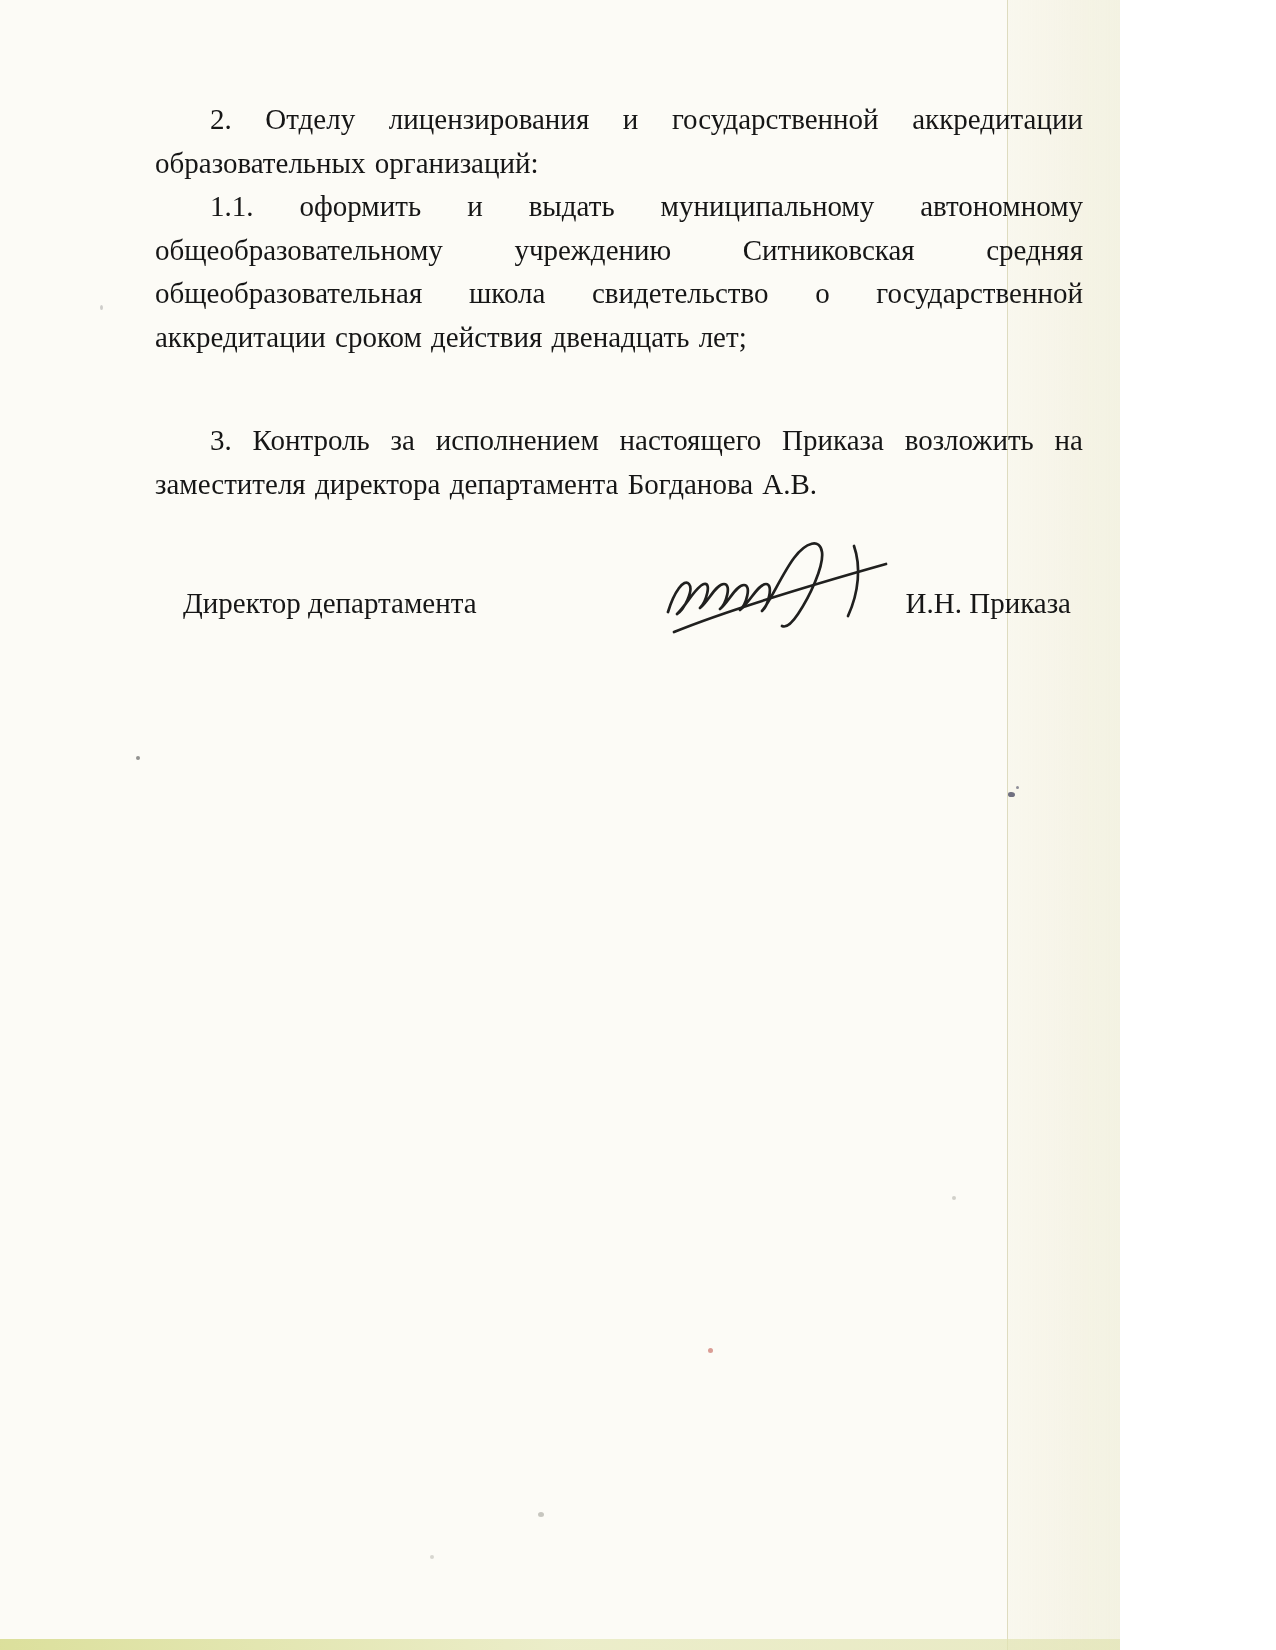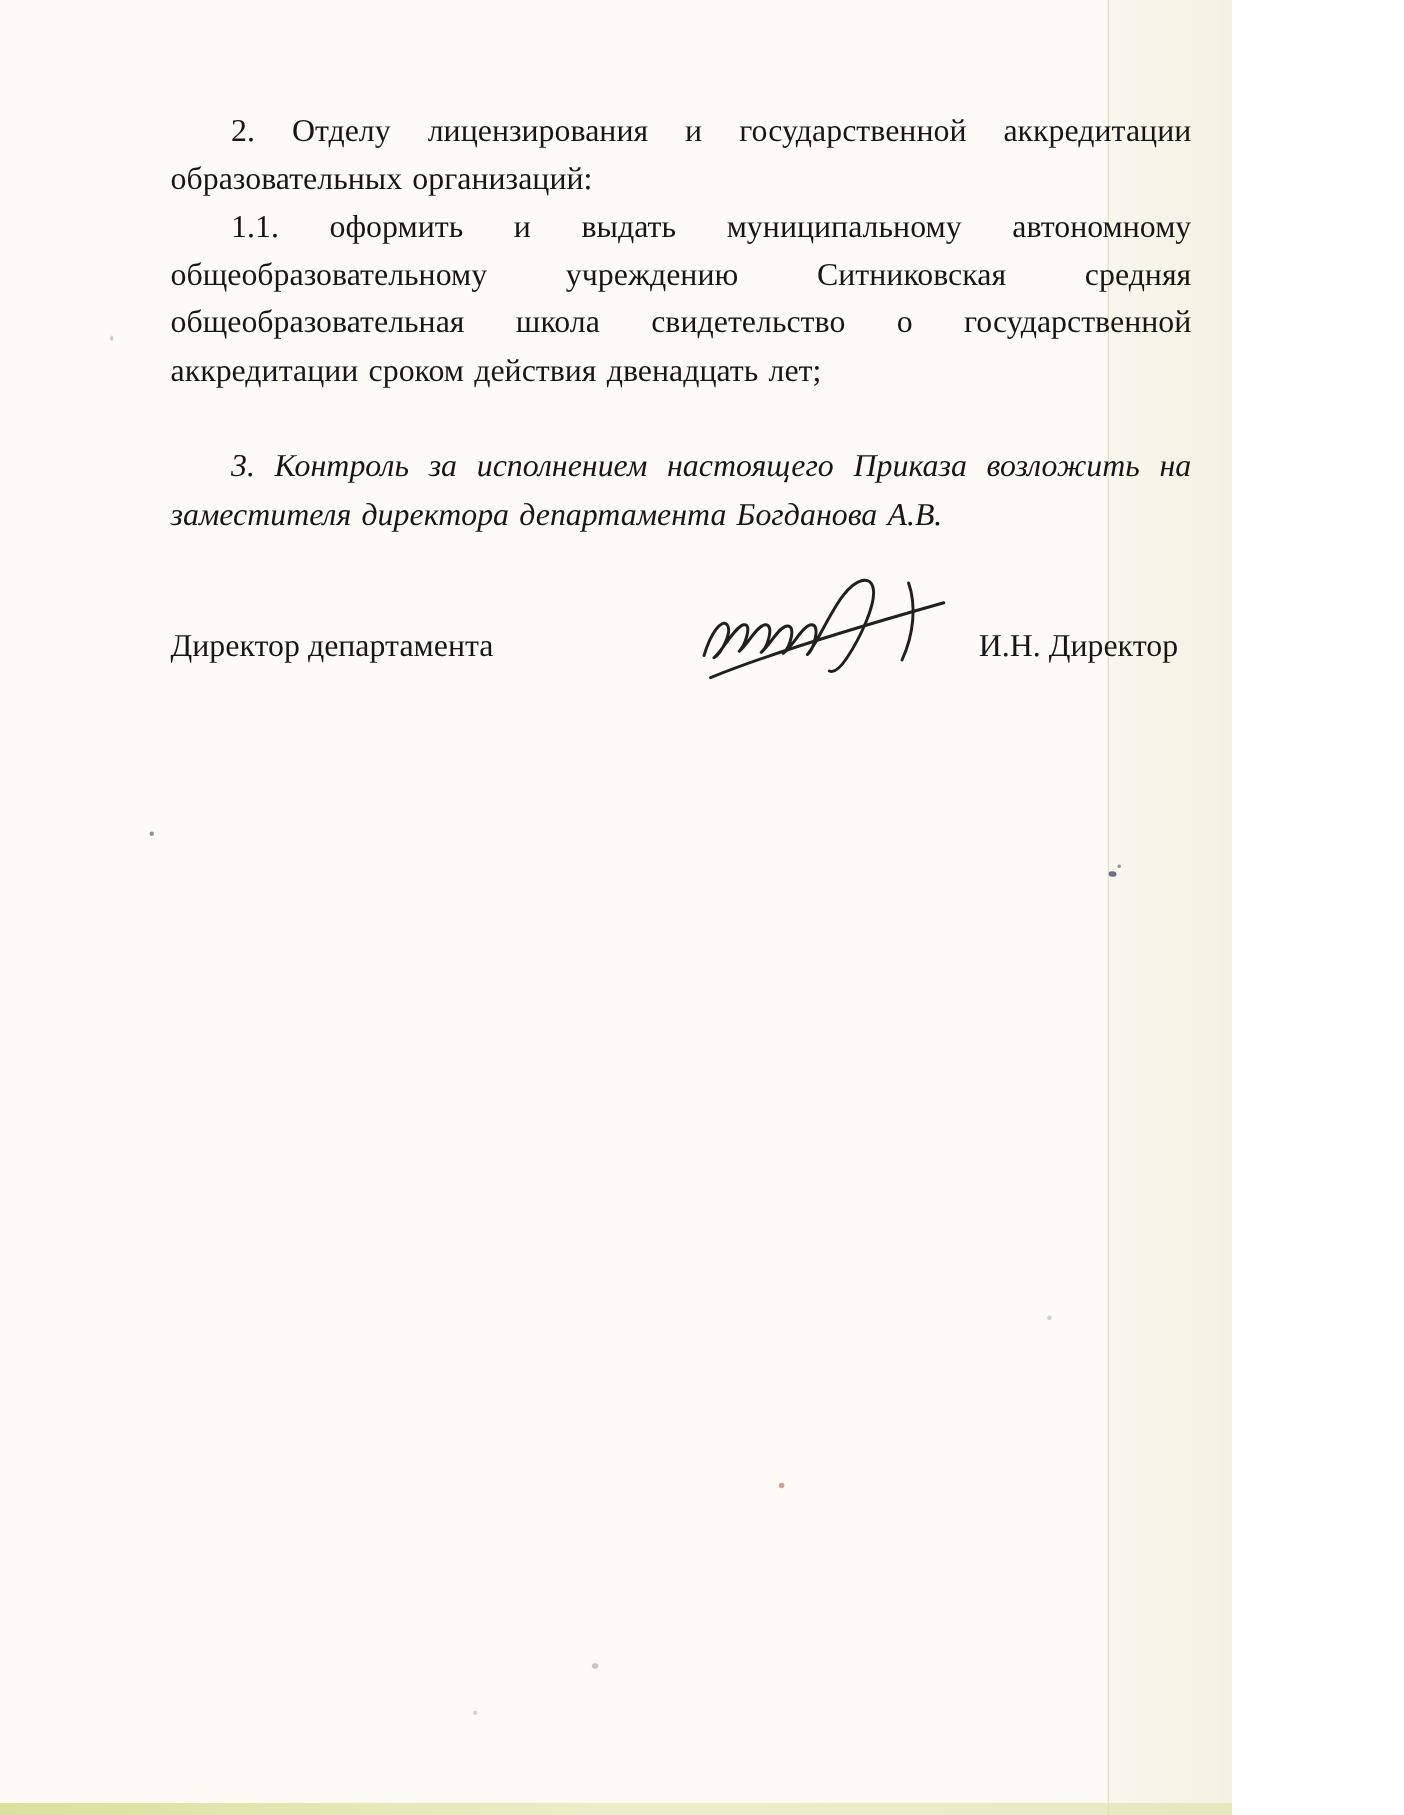--- a/index.html
+++ b/index.html
@@ -45,30 +45,30 @@
     font-size: 29px;
     line-height: 1.5;
     text-align: justify;
   }
   .para {
     margin: 0;
     text-indent: 55px;
     word-spacing: 2px;
   }
   .gap-before {
-    margin-top: 44px;
-    font-style: italic;
+    margin-top: 60px;
   }
   .sig-row {
     position: relative;
     margin-top: 76px;
     display: flex;
     justify-content: space-between;
     align-items: baseline;
     height: 60px;
+    margin-left: 28px;
   }
   .sig-title, .sig-name {
     white-space: nowrap;
     text-indent: 0;
   }
   .sig-name {
     padding-right: 12px;
   }
   .sig-image {
     position: absolute;
@@ -129,17 +129,17 @@
       <span class="sig-image">
         <svg viewBox="0 0 240 120" xmlns="http://www.w3.org/2000/svg">
           <g fill="none" stroke="#20201f" stroke-width="2.7" stroke-linecap="round" stroke-linejoin="round">
             <path d="M10,86 C16,66 26,52 31,58 C36,64 26,84 19,88 C28,80 38,60 46,58 C54,56 48,76 42,82 C50,76 58,58 66,58 C74,58 68,78 62,83 C70,77 78,59 86,59 C94,59 88,79 82,84 C92,76 100,58 108,58 C116,58 110,80 104,85 C112,76 124,48 136,32 C148,16 162,12 164,26 C166,40 152,70 140,88 C134,97 128,102 124,100"></path>
             <path d="M16,106 C70,84 150,60 228,38"></path>
             <path d="M196,20 C203,40 201,66 190,90"></path>
           </g>
         </svg>
       </span>
 
-      <span class="sig-name">И.Н. Директор</span>
+      <span class="sig-name">И.Н. Приказа</span>
     </div>
 
   </div>
 </div>
 
 </body></html>

